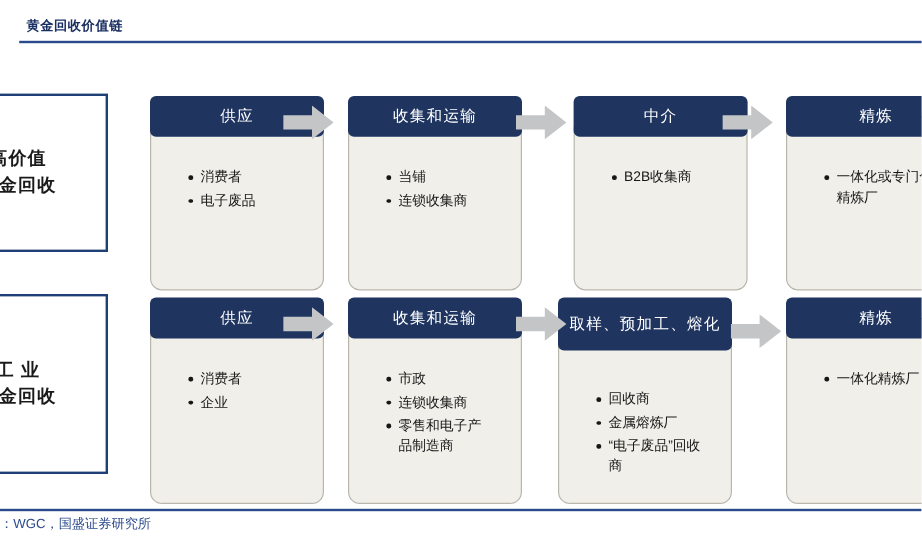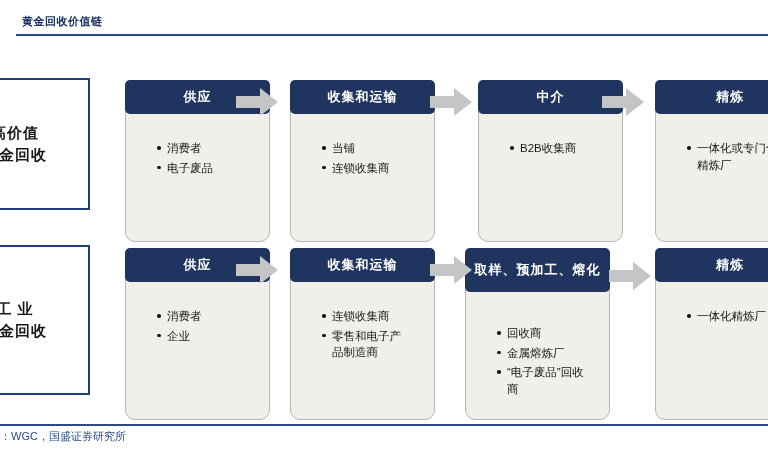--- a/index.html
+++ b/index.html
@@ -98,21 +98,21 @@
   }
   .stage-head {
     position: absolute;
     left: 0;
     top: 0;
     width: 100%;
     height: 34px;
     background: #1f3560;
     color: #ffffff;
     font-size: 13px;
-    font-weight: bold;
+    font-weight: normal;
     display: flex;
     align-items: center;
     justify-content: center;
     border-radius: 5px;
     letter-spacing: 1px;
     z-index: 3;
     padding: 16px 4px;
     box-sizing: border-box;
     text-align: center;
     line-height: 1.2;
@@ -254,20 +254,21 @@
 
 <div class="arrow" style="left:236px; top:256px;">
   <svg width="42" height="28" viewBox="0 0 42 28">
       <path d="M0 8 L24 8 L24 0 L42 14 L24 28 L24 20 L0 20 Z" fill="#c3c5c7"></path>
     </svg>
 </div>
 
 <div class="stage" style="left:290px; top:248px; width:145px;">
   <div class="stage-body" style="height:155px;">
     <ul class="bullets">
+      <li>市政</li>
       <li>连锁收集商</li>
       <li>零售和电子产品制造商</li>
     </ul>
   </div>
   <div class="stage-head">收集和运输</div>
 </div>
 
 <div class="arrow" style="left:430px; top:256px;">
   <svg width="42" height="28" viewBox="0 0 42 28">
       <path d="M0 8 L24 8 L24 0 L42 14 L24 28 L24 20 L0 20 Z" fill="#c3c5c7"></path>

